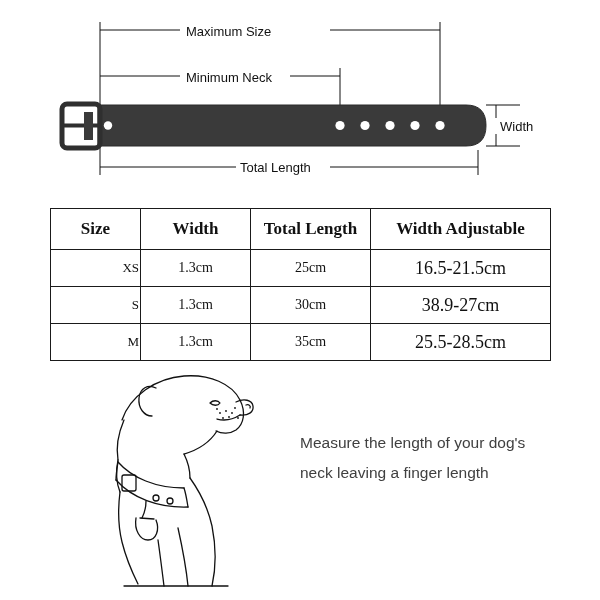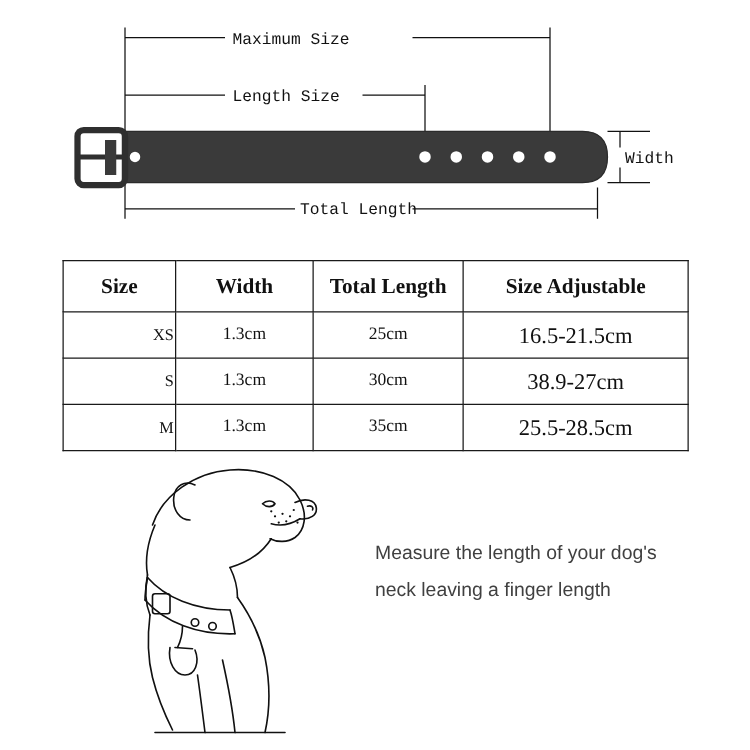--- a/index.html
+++ b/index.html
@@ -27,21 +27,21 @@
     position: absolute;
     left: 0;
     top: 0;
     width: 600px;
     height: 190px;
   }
   .diagram svg { display: block; }
 
   .dim-label {
     position: absolute;
-    font-family: Liberation Mono, monospace;
+    font-family: Liberation Sans, sans-serif;
     font-size: 13px;
     color: #111;
     white-space: nowrap;
   }
   #label-max  { left: 186px; top: 24px; }
   #label-min  { left: 186px; top: 70px; }
   #label-total{ left: 240px; top: 160px; }
   #label-width{ left: 500px; top: 119px; }
 
   
@@ -143,39 +143,39 @@
         <circle cx="108" cy="125.5" r="4.2"></circle>
         <circle cx="340" cy="125.5" r="4.6"></circle>
         <circle cx="365" cy="125.5" r="4.6"></circle>
         <circle cx="390" cy="125.5" r="4.6"></circle>
         <circle cx="415" cy="125.5" r="4.6"></circle>
         <circle cx="440" cy="125.5" r="4.6"></circle>
       </g>
     </svg>
 
     <span class="dim-label" id="label-max">Maximum Size</span>
-    <span class="dim-label" id="label-min">Length Size</span>
+    <span class="dim-label" id="label-min">Minimum Neck</span>
     <span class="dim-label" id="label-total">Total Length</span>
     <span class="dim-label" id="label-width">Width</span>
   </div>
 
   <div class="table-wrap">
     <table class="size-table">
       <colgroup>
         <col class="col-w-size">
           <col class="col-w-width">
           <col class="col-w-total">
           <col class="col-w-neck">
       </colgroup>
       <thead>
         <tr>
           <th>Size</th>
           <th>Width</th>
           <th>Total Length</th>
-          <th>Size Adjustable</th>
+          <th>Width Adjustable</th>
         </tr>
       </thead>
       <tbody>
         <tr>
           <td class="col-size">XS</td>
           <td>1.3cm</td>
           <td>25cm</td>
           <td class="col-neck">16.5-21.5cm</td>
         </tr>
         <tr>

